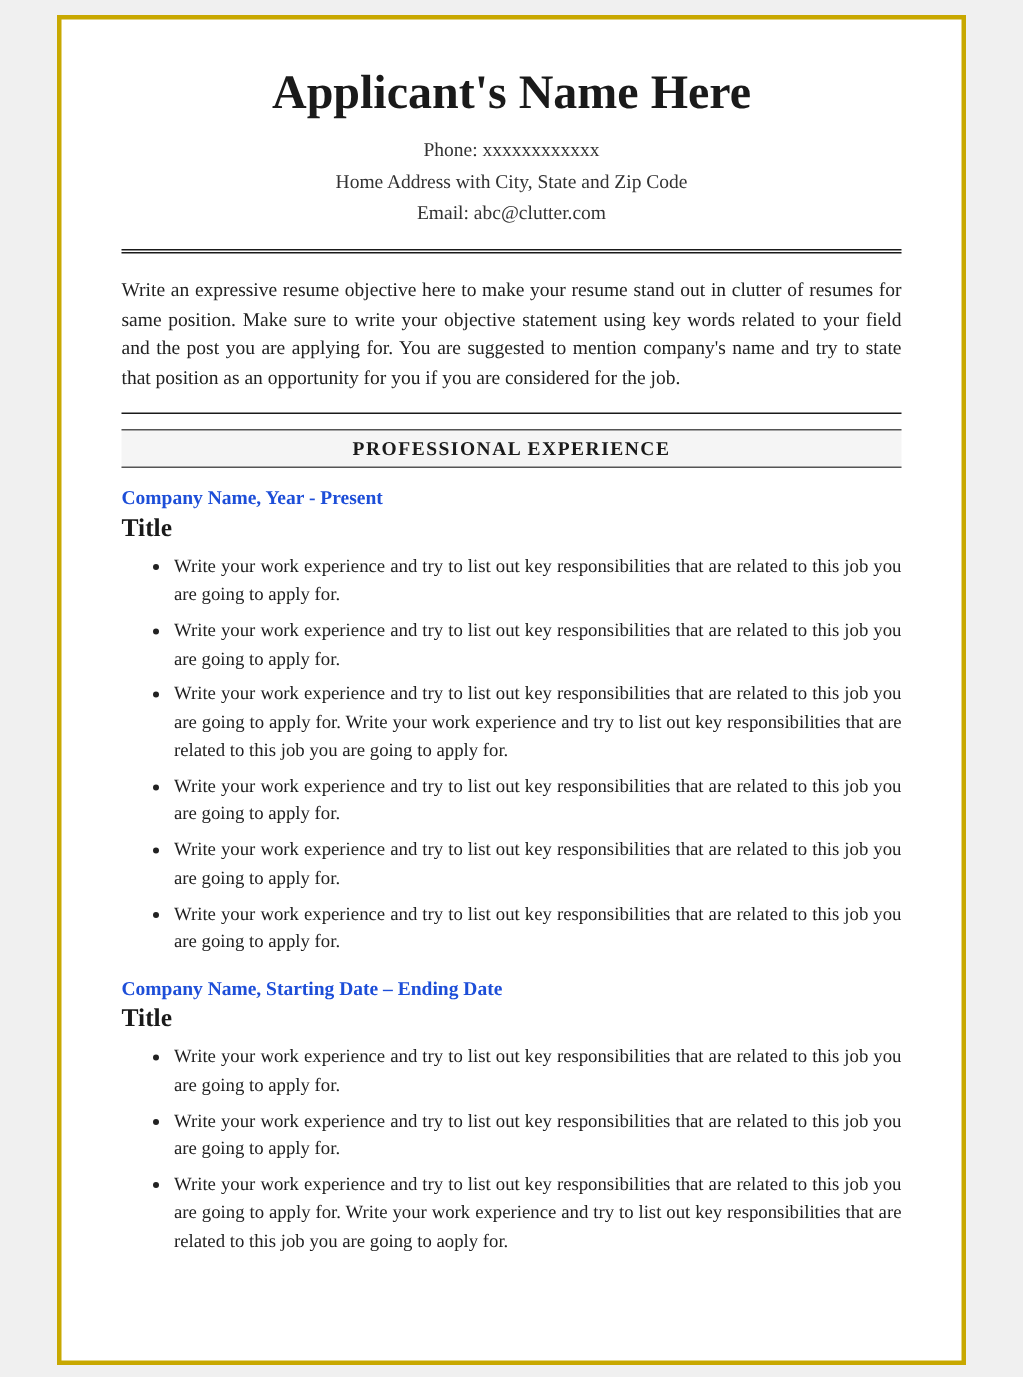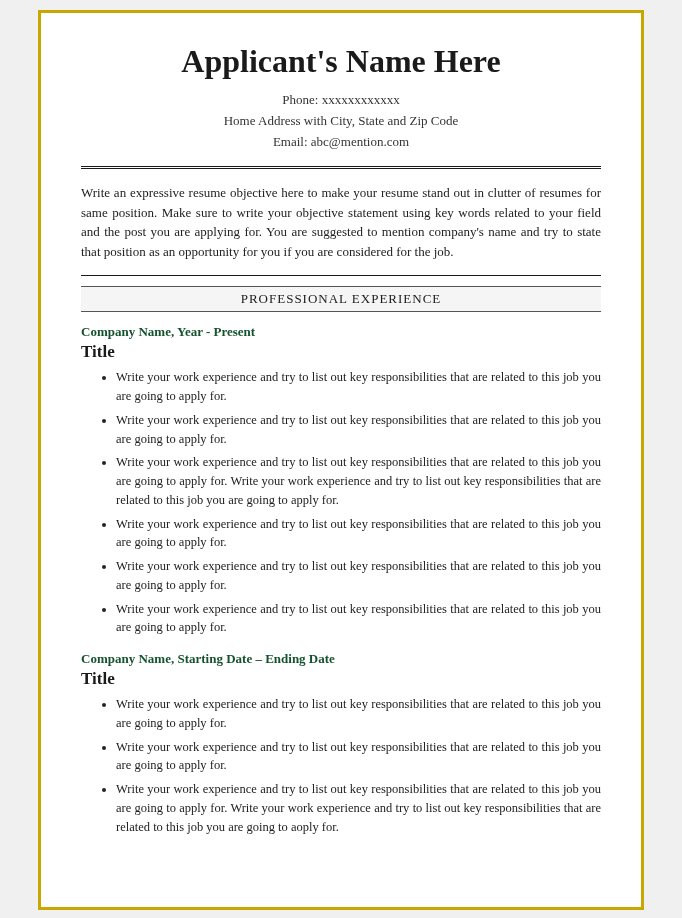--- a/index.html
+++ b/index.html
@@ -61,39 +61,39 @@
       font-size: 13px;
       color: #222;
       line-height: 1.5;
       text-align: justify;
       margin-bottom: 14px;
     }
 
     .section-header {
       text-align: center;
       font-size: 13px;
-      font-weight: normal;
+      font-weight: bold;
       color: #1a1a1a;
       text-transform: uppercase;
       letter-spacing: 1px;
       background: #f5f5f5;
       padding: 4px 0;
       border-top: 1px solid #555;
       border-bottom: 1px solid #555;
       margin-bottom: 12px;
     }
 
     .company-block {
       margin-bottom: 14px;
     }
 
     .company-name {
       font-size: 13px;
       font-weight: bold;
-      color: #14532d;
+      color: #1d4ed8;
       margin-bottom: 2px;
     }
 
     .job-title {
       font-size: 17px;
       font-weight: bold;
       color: #1a1a1a;
       margin-bottom: 6px;
     }
 
@@ -113,21 +113,21 @@
 </head>
 <body>
 
 <div class="resume-page">
 
   <div class="header-section">
     <div class="applicant-name">Applicant's Name Here</div>
     <div class="contact-info">
       <div>Phone: xxxxxxxxxxxx</div>
       <div>Home Address with City, State and Zip Code</div>
-      <div>Email: abc@mention.com</div>
+      <div>Email: abc@clutter.com</div>
     </div>
   </div>
 
   <hr class="divider-double">
 
   <div class="objective-section">
     <p>Write an expressive resume objective here to make your resume stand out in clutter of resumes for same position. Make sure to write your objective statement using key words related to your field and the post you are applying for. You are suggested to mention company's name and try to state that position as an opportunity for you if you are considered for the job.</p>
   </div>
 
   <hr class="divider-single">

